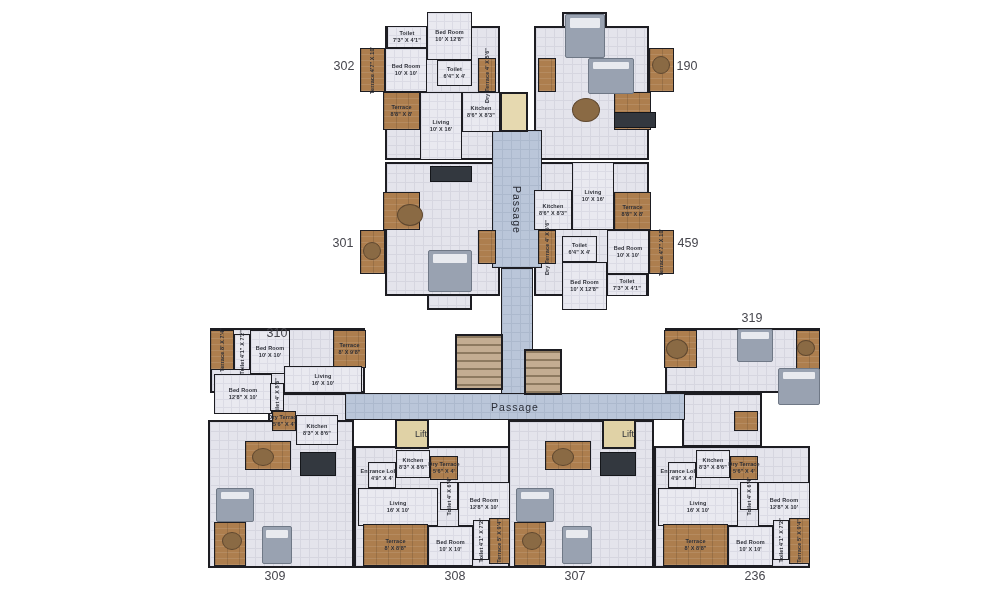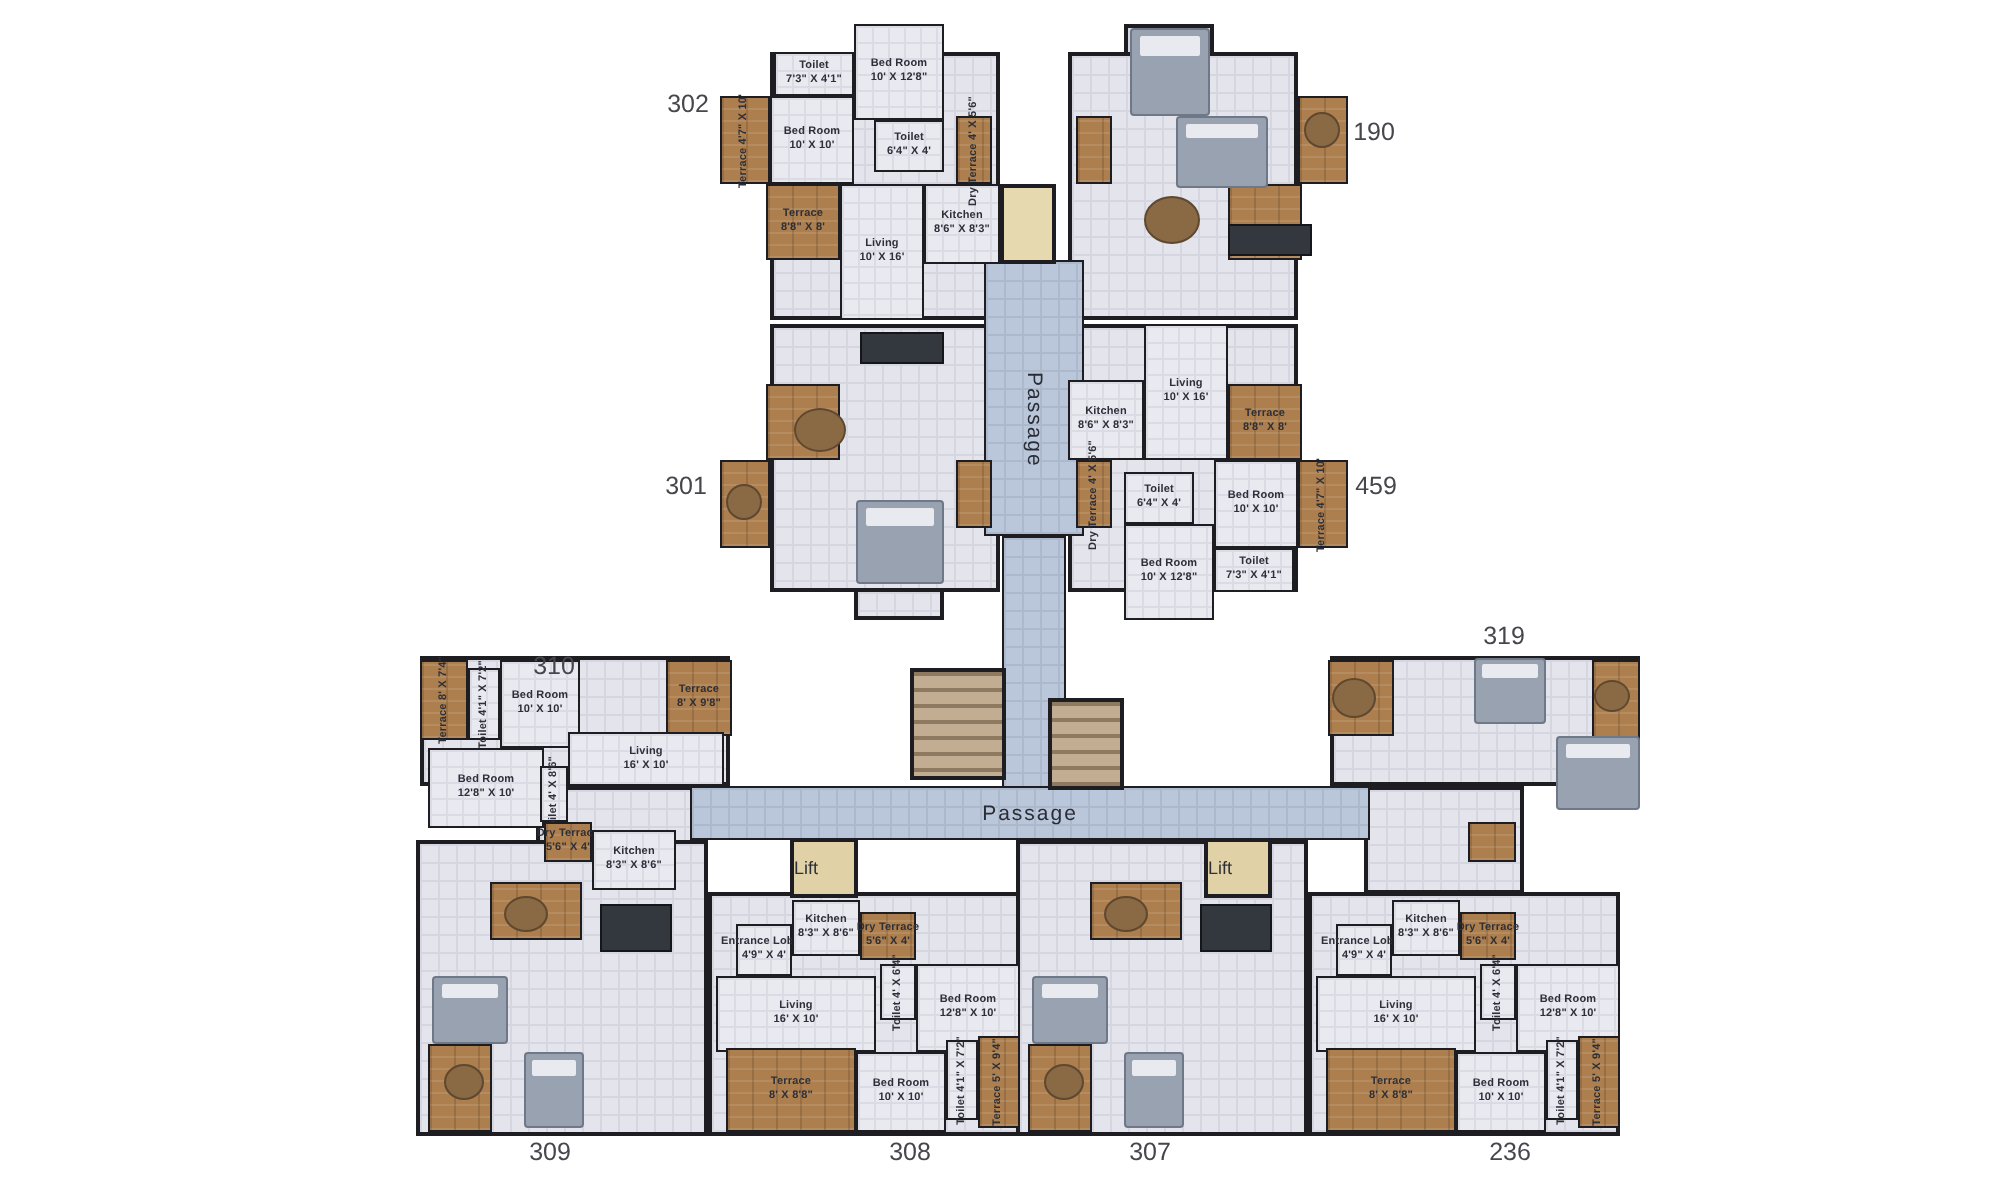--- a/index.html
+++ b/index.html
@@ -51,21 +51,21 @@
   .rlabel.vertical .nm,.rlabel.vertical .dm{display:inline;}
   .rlabel.vertical .dm::before{content:" ";}
   .stair{
     background-color:#c3ad92;
     background-image:repeating-linear-gradient(180deg,#8d7a60 0 2px,transparent 2px 8px);
     border:2px solid #1d1d22;z-index:3;
   }
   .shaft{background:#e6d9b0;border:2px solid #1d1d22;z-index:3;}
   .lift{
     background:#e0d2a6;border:2px solid #1d1d22;z-index:5;
-    display:flex;align-items:center;justify-content:flex-start;
+    display:flex;align-items:center;justify-content:flex-end;
   }
   .lift span{font-size:9px;color:#2e3038;}
   .passage-label{
     z-index:6;display:flex;align-items:center;justify-content:center;
     color:#2a2d36;font-size:10.5px;letter-spacing:1px;pointer-events:none;
   }
   .passage-label.vertical span{writing-mode:vertical-rl;}
   .unit-number{
     z-index:7;font-size:12.5px;color:#46464d;text-align:center;width:44px;
     pointer-events:none;
@@ -387,21 +387,21 @@
     </div>
     <div class="abs lift" style="left: 602px; top: 419px; width: 34px; height: 30px;">
       <span>Lift</span>
     </div>
     <div class="abs passage-label vertical" style="left: 496px; top: 158px; width: 42px; height: 104px;">
       <span>Passage</span>
     </div>
     <div class="abs passage-label" style="left: 455px; top: 396px; width: 120px; height: 22px;">
       <span>Passage</span>
     </div>
-    <div class="abs unit-number" style="left: 322px; top: 45px;">302</div>
+    <div class="abs unit-number" style="left: 322px; top: 59px;">302</div>
     <div class="abs unit-number" style="left: 665px; top: 59px;">190</div>
     <div class="abs unit-number" style="left: 321px; top: 236px;">301</div>
     <div class="abs unit-number" style="left: 666px; top: 236px;">459</div>
     <div class="abs unit-number" style="left: 255px; top: 310px; margin-top: 16px;">310</div>
     <div class="abs unit-number" style="left: 730px; top: 311px;">319</div>
     <div class="abs unit-number" style="left: 253px; top: 569px;">309</div>
     <div class="abs unit-number" style="left: 433px; top: 569px;">308</div>
     <div class="abs unit-number" style="left: 553px; top: 569px;">307</div>
     <div class="abs unit-number" style="left: 733px; top: 569px;">236</div>
   </div>

